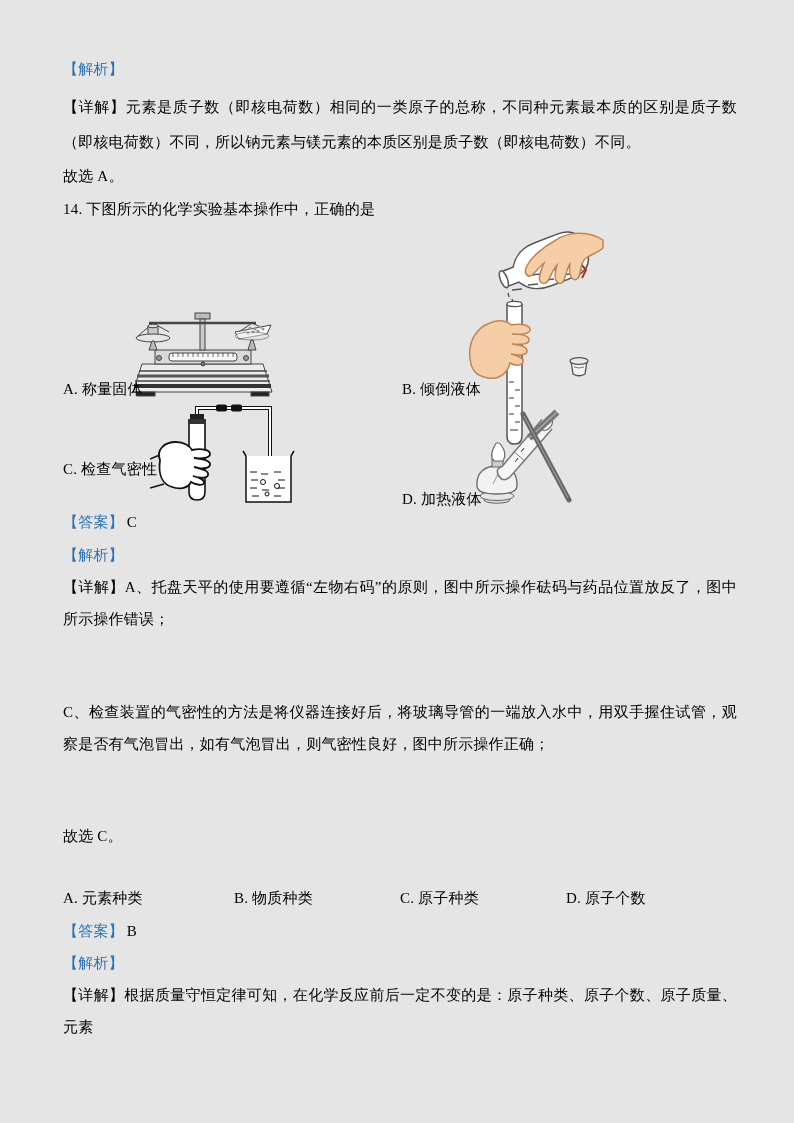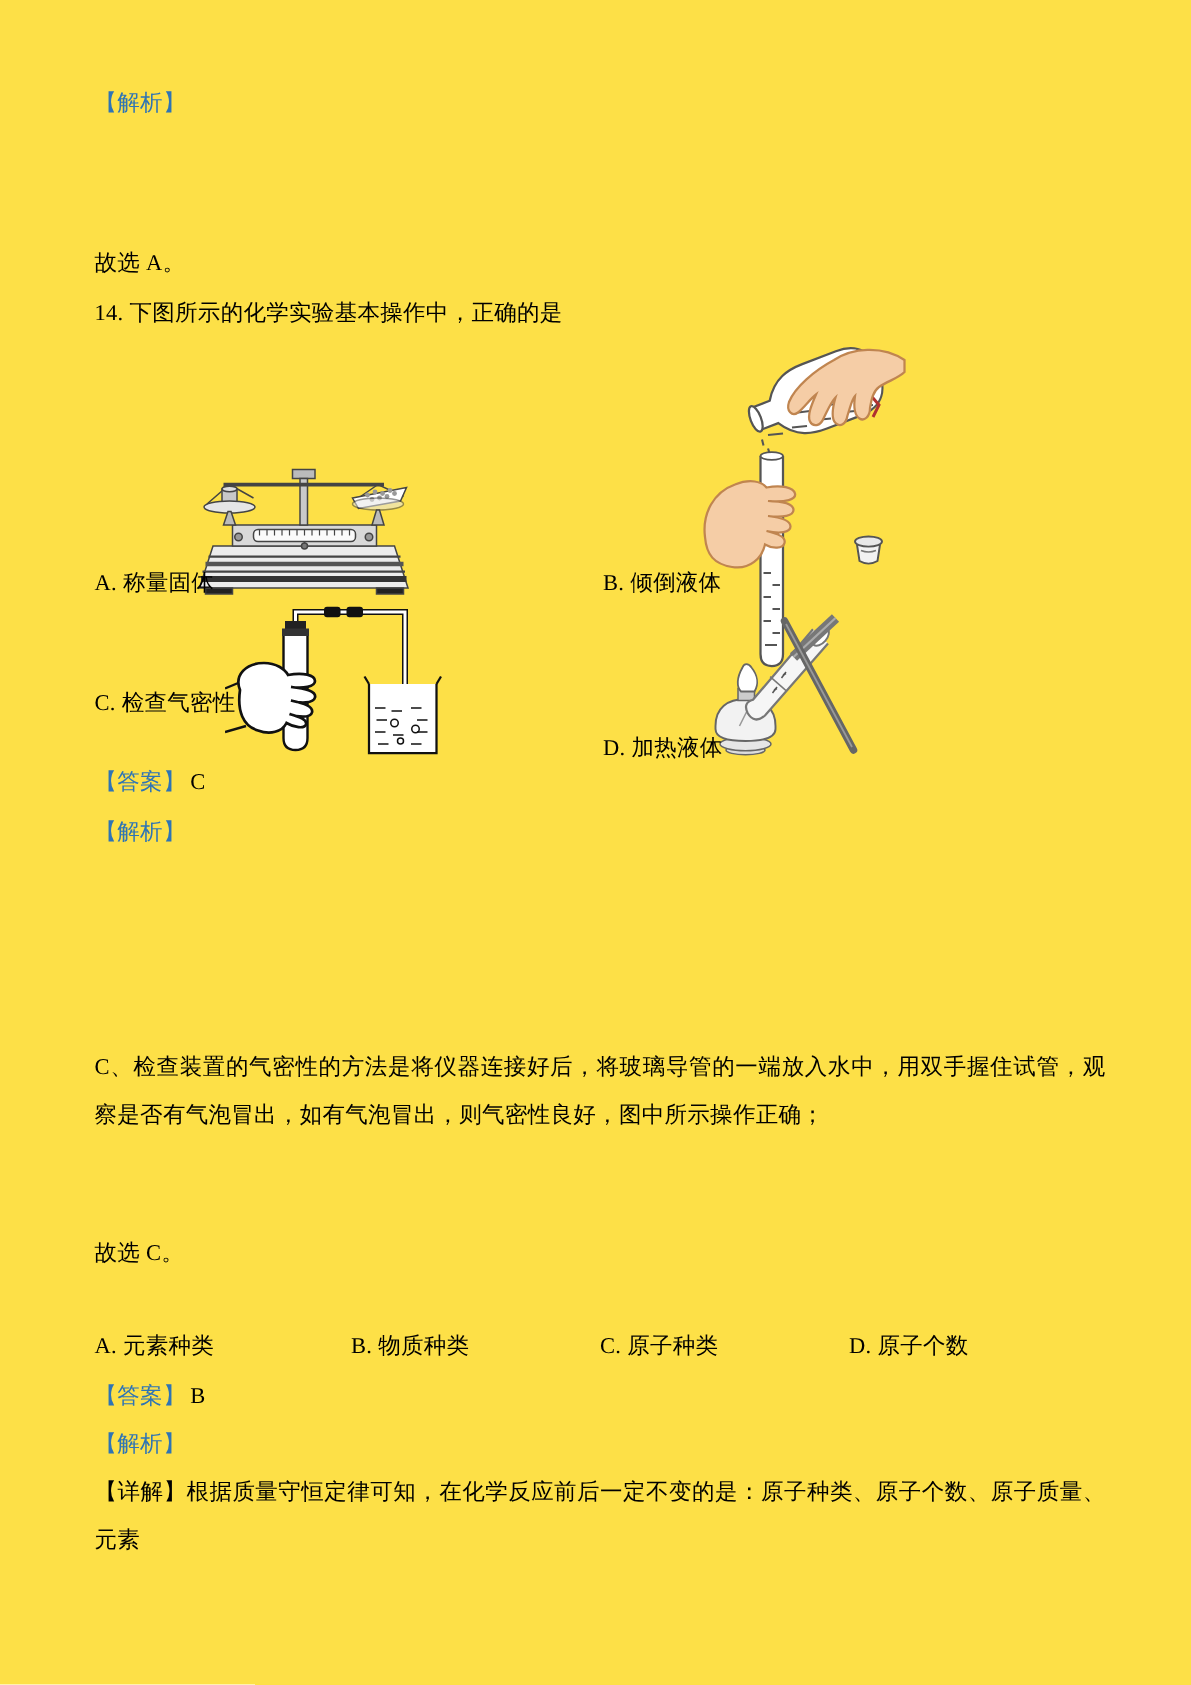--- a/index.html
+++ b/index.html
@@ -1,37 +1,38 @@
 <!DOCTYPE html>
 <html><head>
 <meta charset="utf-8">
 <style>
   html,body{margin:0;padding:0;background:#ffffff;}
   .page{
-    position:relative;width:794px;height:1123px;background:#fde047;
+    position:relative;width:794px;height:1123px;background:#e5e5e5;
     font-family:"Liberation Serif","DejaVu Serif",serif;color:#000;
     overflow:hidden;margin:0 auto;
   }
   .p{
     position:absolute;left:63px;width:674px;
     font-size:15px;line-height:31.5px;text-align:justify;letter-spacing:.2px;
   }
   .single{width:auto;text-align:left;white-space:nowrap;}
   .lh35{line-height:35px;}
   .blue{color:#2E74B5;}
   .ansletter{margin-left:3px;}
   .fig{position:absolute;}
   .opts span{display:inline-block;}
 </style>
 </head>
 <body>
 
 <div class="page">
 
   <div class="p single blue" style="top:54px">【解析】</div>
+  <div class="p lh35" style="top:90px">【详解】元素是质子数（即核电荷数）相同的一类原子的总称，不同种元素最本质的区别是质子数（即核电荷数）不同，所以钠元素与镁元素的本质区别是质子数（即核电荷数）不同。</div>
   <div class="p single" style="top:161px">故选 A。</div>
 
   <div class="p single" style="top:194px">14. 下图所示的化学实验基本操作中，正确的是</div>
 
   <svg class="fig" style="left:125px;top:303px" width="155" height="95" viewBox="0 0 155 95">
     <g stroke="#444" stroke-width="1">
       <polygon points="17,61 138,61 147,89 8,89" fill="#ececec"></polygon>
       <line x1="14" y1="68" x2="142" y2="68" stroke-width="1.5"></line>
       <line x1="12" y1="73" x2="144" y2="73" stroke="#555" stroke-width="3"></line>
       <line x1="10" y1="78" x2="145" y2="78" stroke-width="1.5"></line>
@@ -202,20 +203,21 @@
     <line x1="103" y1="94" x2="59" y2="12" stroke="#999" stroke-width="1.2"></line>
   </svg>
 
   <div class="p single" style="top:454px">C. 检查气密性</div>
   <div class="p single" style="left:402px;top:484px">D. 加热液体</div>
 
   <div class="p single" style="top:507px">
     <span class="blue">【答案】</span><span class="ansletter">C</span>
   </div>
   <div class="p single blue" style="top:540px">【解析】</div>
+  <div class="p" style="top:572px">【详解】A、托盘天平的使用要遵循“左物右码”的原则，图中所示操作砝码与药品位置放反了，图中所示操作错误；</div>
   <div class="p" style="top:697px">C、检查装置的气密性的方法是将仪器连接好后，将玻璃导管的一端放入水中，用双手握住试管，观察是否有气泡冒出，如有气泡冒出，则气密性良好，图中所示操作正确；</div>
   <div class="p single" style="top:821px">故选 C。</div>
 
   <div class="p opts" style="top:883px">
     <span style="width:171px">A. 元素种类</span><span style="width:166px">B. 物质种类</span><span style="width:166px">C. 原子种类</span><span>D. 原子个数</span>
   </div>
   <div class="p single" style="top:916px">
     <span class="blue">【答案】</span><span class="ansletter">B</span>
   </div>
   <div class="p single blue" style="top:948px">【解析】</div>

